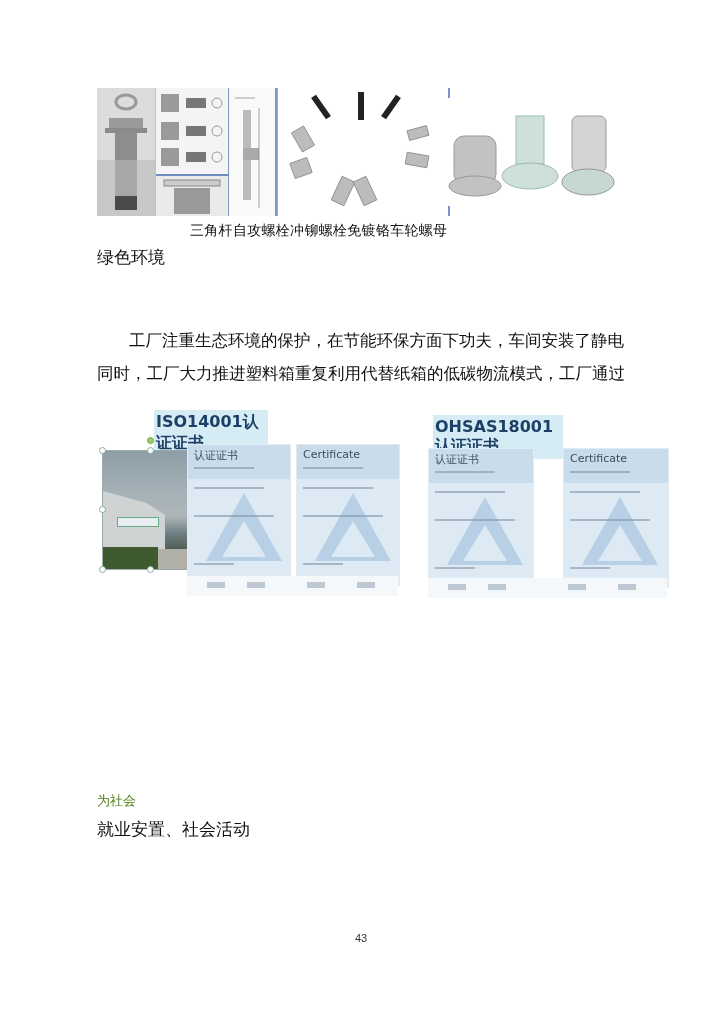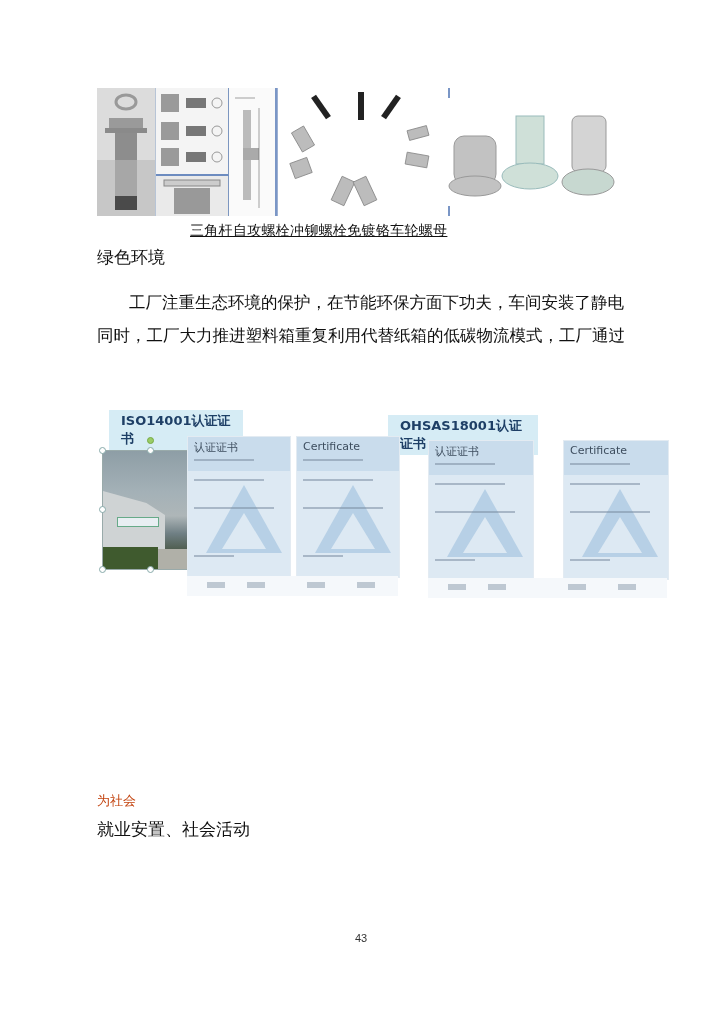--- a/index.html
+++ b/index.html
@@ -9,62 +9,62 @@
 
   
   .prod-strip { left:97px; top:88px; width:350px; height:128px; background:#fff; }
   .prod-bolt { left:97px; top:88px; width:58px; height:128px; background:#dcdcdc; border-right:1px solid #b7c4d6; }
   .prod-diag1 { left:156px; top:88px; width:72px; height:86px; background:#f4f4f4; border-right:1px solid #7c96c0; border-bottom:2px solid #6d8cc0; }
   .prod-diag2 { left:156px; top:176px; width:72px; height:40px; background:#eaeaea; border-right:1px solid #7c96c0; }
   .prod-draw { left:229px; top:88px; width:46px; height:128px; background:#fafafa; border-right:2px solid #7a96c6; }
   .prod-studs { left:277px; top:88px; width:170px; height:128px; background:#fff; border-left:1px solid #9db0d2; border-right:2px solid #7a96c6; }
   .prod-nuts { left:448px; top:98px; width:182px; height:108px; background:#fff; }
 
-  .caption { left:190px; top:222px; font-size:14px; letter-spacing:0.3px;text-decoration:underline; }
+  .caption { left:190px; top:222px; font-size:14px; letter-spacing:0.3px; }
 
   .h-green { left:97px; top:246px; font-size:17px; font-family:"DejaVu Sans","Liberation Sans",sans-serif; }
 
   .para { left:97px; top:286px; width:540px; font-size:16.5px; line-height:33px; }
   .para .line { display:block; white-space:nowrap; }
-  .para .indent { padding-left:32px; }
+  .para .indent { padding-left:32px;margin-top:38px; }
 
   
   .label-box { background:#d6ecf5; color:#1e3f66; font-family:"DejaVu Sans","Liberation Sans",sans-serif;
-               font-weight:bold; font-size:13px; padding:2px 12px; }
+               font-weight:bold; font-size:16px; padding:2px 2px;margin-left:45px; }
   .lbl-iso { left:109px; top:410px; width:110px; }
   .lbl-ohs { left:388px; top:415px; width:126px; }
 
   .photo { left:102px; top:450px; width:94px; height:118px;
            background:linear-gradient(180deg,#8e9ea6 0%,#a4b1b7 35%,#aeb6b8 55%,#6f7f84 70%,#4c5a4a 85%,#3d4b35 100%);
            border:1px solid #9aa; }
   .photo .bld { position:absolute; left:0; top:40px; width:62px; height:60px; background:#cfd3d4; clip-path:polygon(0 0,70% 20%,100% 40%,100% 100%,0 100%); }
   .photo .sign { position:absolute; left:14px; top:66px; width:40px; height:8px; background:#e8eef2; border:1px solid #6a8; }
   .photo .grass { position:absolute; left:0; bottom:0; width:55px; height:22px; background:#3f5a2e; }
   .photo .path { position:absolute; left:55px; bottom:0; width:39px; height:20px; background:#b0b0a8; }
   .handle { position:absolute; width:5px; height:5px; border:1px solid #8aa; border-radius:50%; background:#fff; }
 
-  .cert { background:#dde9f3; border:1px solid #e3ebf2; }
+  .cert { background:#dde9f3; border:1px solid #e3ebf2;margin-top:8px; }
   .cert .hdr { position:absolute; left:0; top:0; right:0; height:34px; background:#c9dcec; }
   .cert .ttl { position:absolute; left:6px; top:3px; font-family:"DejaVu Sans","Liberation Sans",sans-serif; font-size:11px; color:#3d4d5e; }
   .cert .tri { position:absolute; left:18px; top:48px; width:0; height:0;
                border-left:38px solid transparent; border-right:38px solid transparent; border-bottom:68px solid #b7d0e6; }
   .cert .tri-in { position:absolute; left:34px; top:76px; width:0; height:0;
                border-left:22px solid transparent; border-right:22px solid transparent; border-bottom:36px solid #dde9f3; }
   .cert .row { position:absolute; left:6px; height:2px; background:#7c8ea2; opacity:.55; }
   .cert-foot { height:20px; background:#f5f8fb; }
   .cert-foot .logo { position:absolute; top:6px; width:18px; height:6px; background:#9aa8b7; opacity:.6; }
 
   .c1 { left:187px; top:436px; width:102px; height:140px; }
   .c2 { left:296px; top:436px; width:102px; height:140px; }
   .c3 { left:428px; top:440px; width:104px; height:138px; }
   .c4 { left:563px; top:440px; width:104px; height:138px; }
   .f1 { left:187px; top:576px; width:211px; }
   .f2 { left:428px; top:578px; width:239px; }
 
-  .for-society { left:97px; top:792px; font-size:13px; font-family:"DejaVu Sans","Liberation Sans",sans-serif; color:#c2410c; }
+  .for-society { left:97px; top:792px; font-size:13px; font-family:"DejaVu Sans","Liberation Sans",sans-serif; color:#4d7c0f; }
   .h-jobs { left:97px; top:818px; font-size:17px; font-family:"DejaVu Sans","Liberation Sans",sans-serif; }
   .page-num { left:355px; top:932px; font-size:11px; font-family:"Liberation Sans","DejaVu Sans",sans-serif; color:#333; }
 </style>
 </head>
 <body>
 
 <div class="abs prod-strip"></div>
 <div class="abs prod-bolt">
   <svg width="58" height="128" viewBox="0 0 58 128">
     <ellipse cx="29" cy="14" rx="10" ry="7" fill="none" stroke="#999" stroke-width="3"></ellipse>

